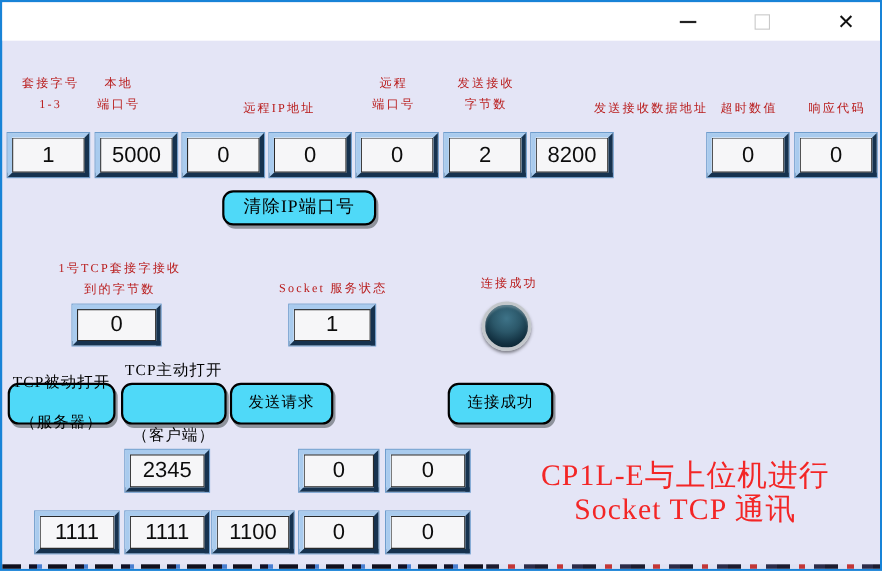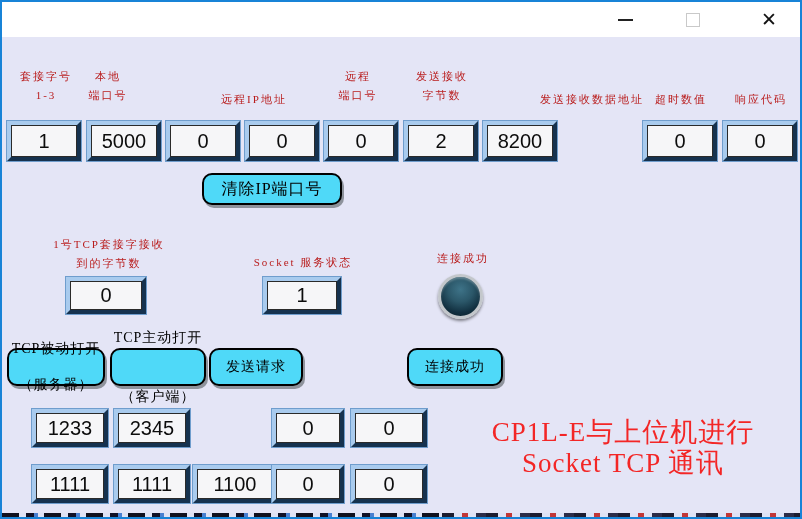--- a/index.html
+++ b/index.html
@@ -142,28 +142,27 @@
     <span>TCP主动打开</span>
     <span>（客户端）</span>
   </div>
   <div class="cbtn" style="left:207px;top:346px;width:94px;height:38px;">
     <span>发送请求</span>
   </div>
   <div class="cbtn" style="left:405px;top:346px;width:96px;height:38px;">
     <span>连接成功</span>
   </div>
 
-  <div class="vbox" style="left:30px;top:407px;width:76px;height:38px;">1233</div>
   <div class="vbox" style="left:112px;top:407px;width:76px;height:38px;">2345</div>
   <div class="vbox" style="left:270px;top:407px;width:72px;height:38px;">0</div>
   <div class="vbox" style="left:349px;top:407px;width:76px;height:38px;">0</div>
 
   <div class="vbox" style="left:30px;top:463px;width:76px;height:38px;">1111</div>
   <div class="vbox" style="left:112px;top:463px;width:76px;height:38px;">1111</div>
-  <div class="vbox" style="left:191px;top:463px;width:84px;height:38px;">1100</div>
+  <div class="vbox" style="left:191px;top:463px;width:74px;height:38px;">1100</div>
   <div class="vbox" style="left:270px;top:463px;width:72px;height:38px;">0</div>
   <div class="vbox" style="left:349px;top:463px;width:76px;height:38px;">0</div>
 
   <div class="banner" style="left:448px;top:415px;width:346px;">
     <span class="ln" style="display:block">CP1L-E与上位机进行</span>
     <span class="ln" style="display:block">Socket TCP 通讯</span>
   </div>
 
   <div id="strip-left"></div>
   <div id="strip-right"></div>

